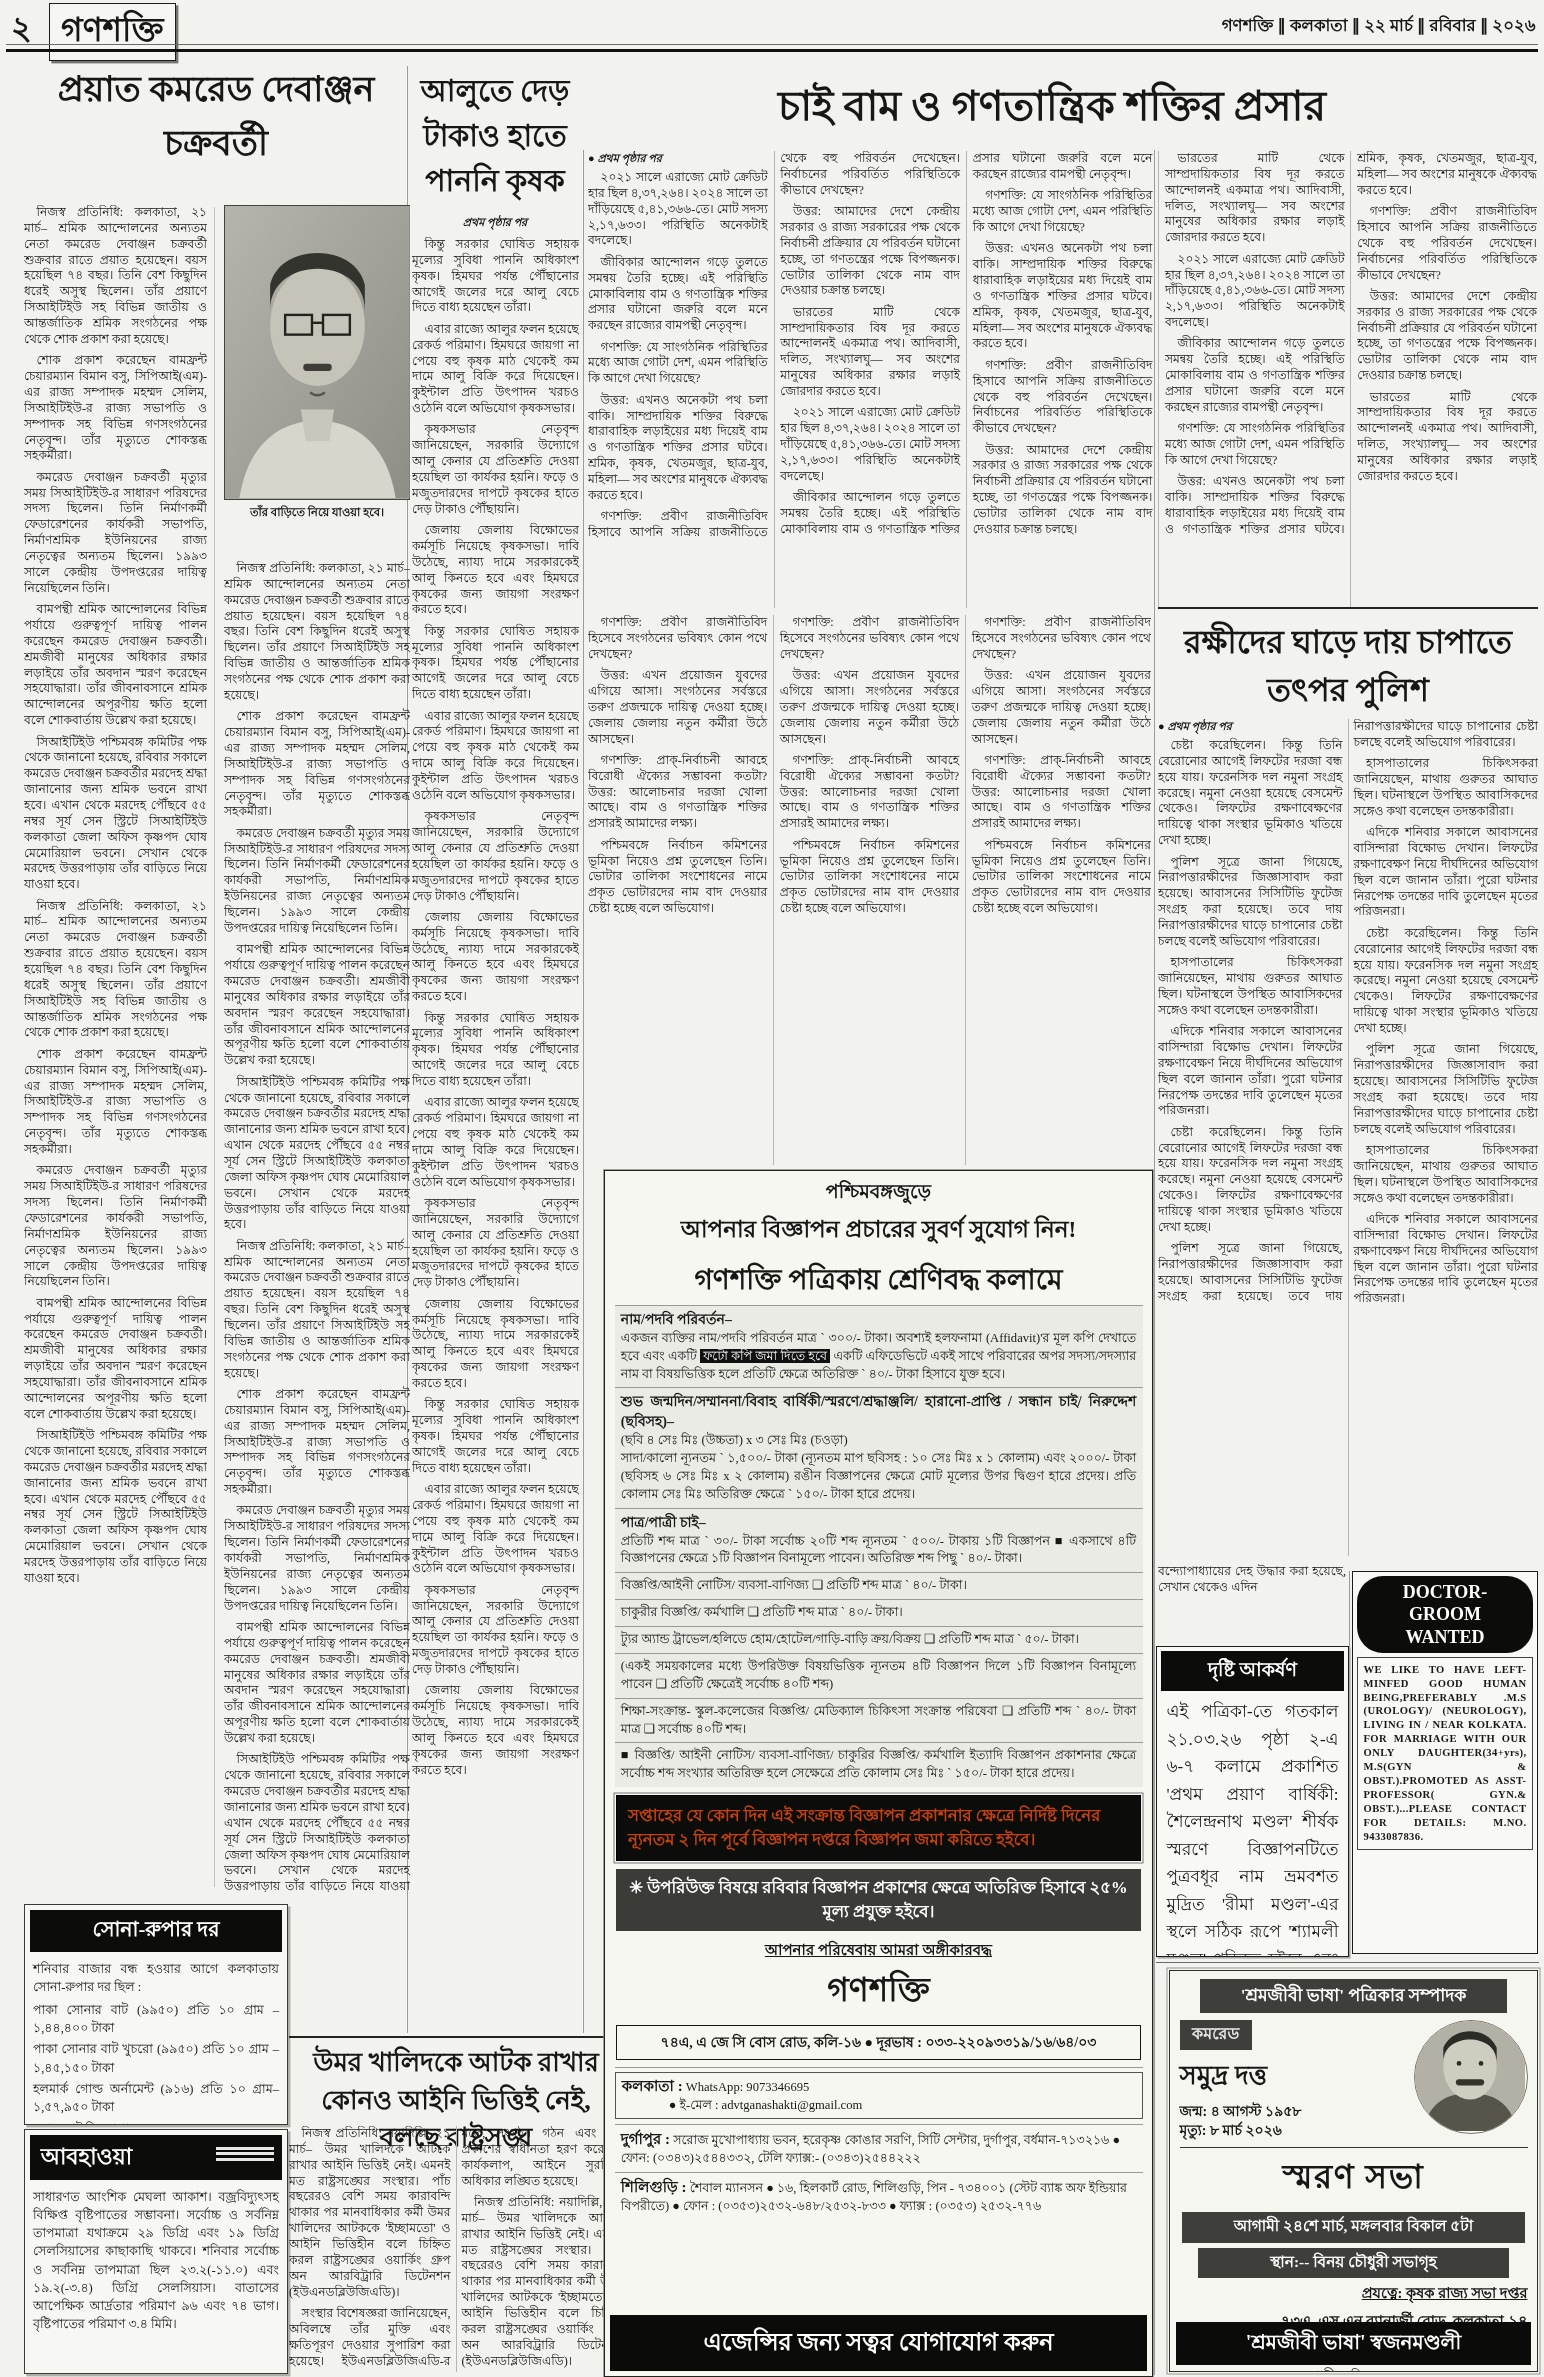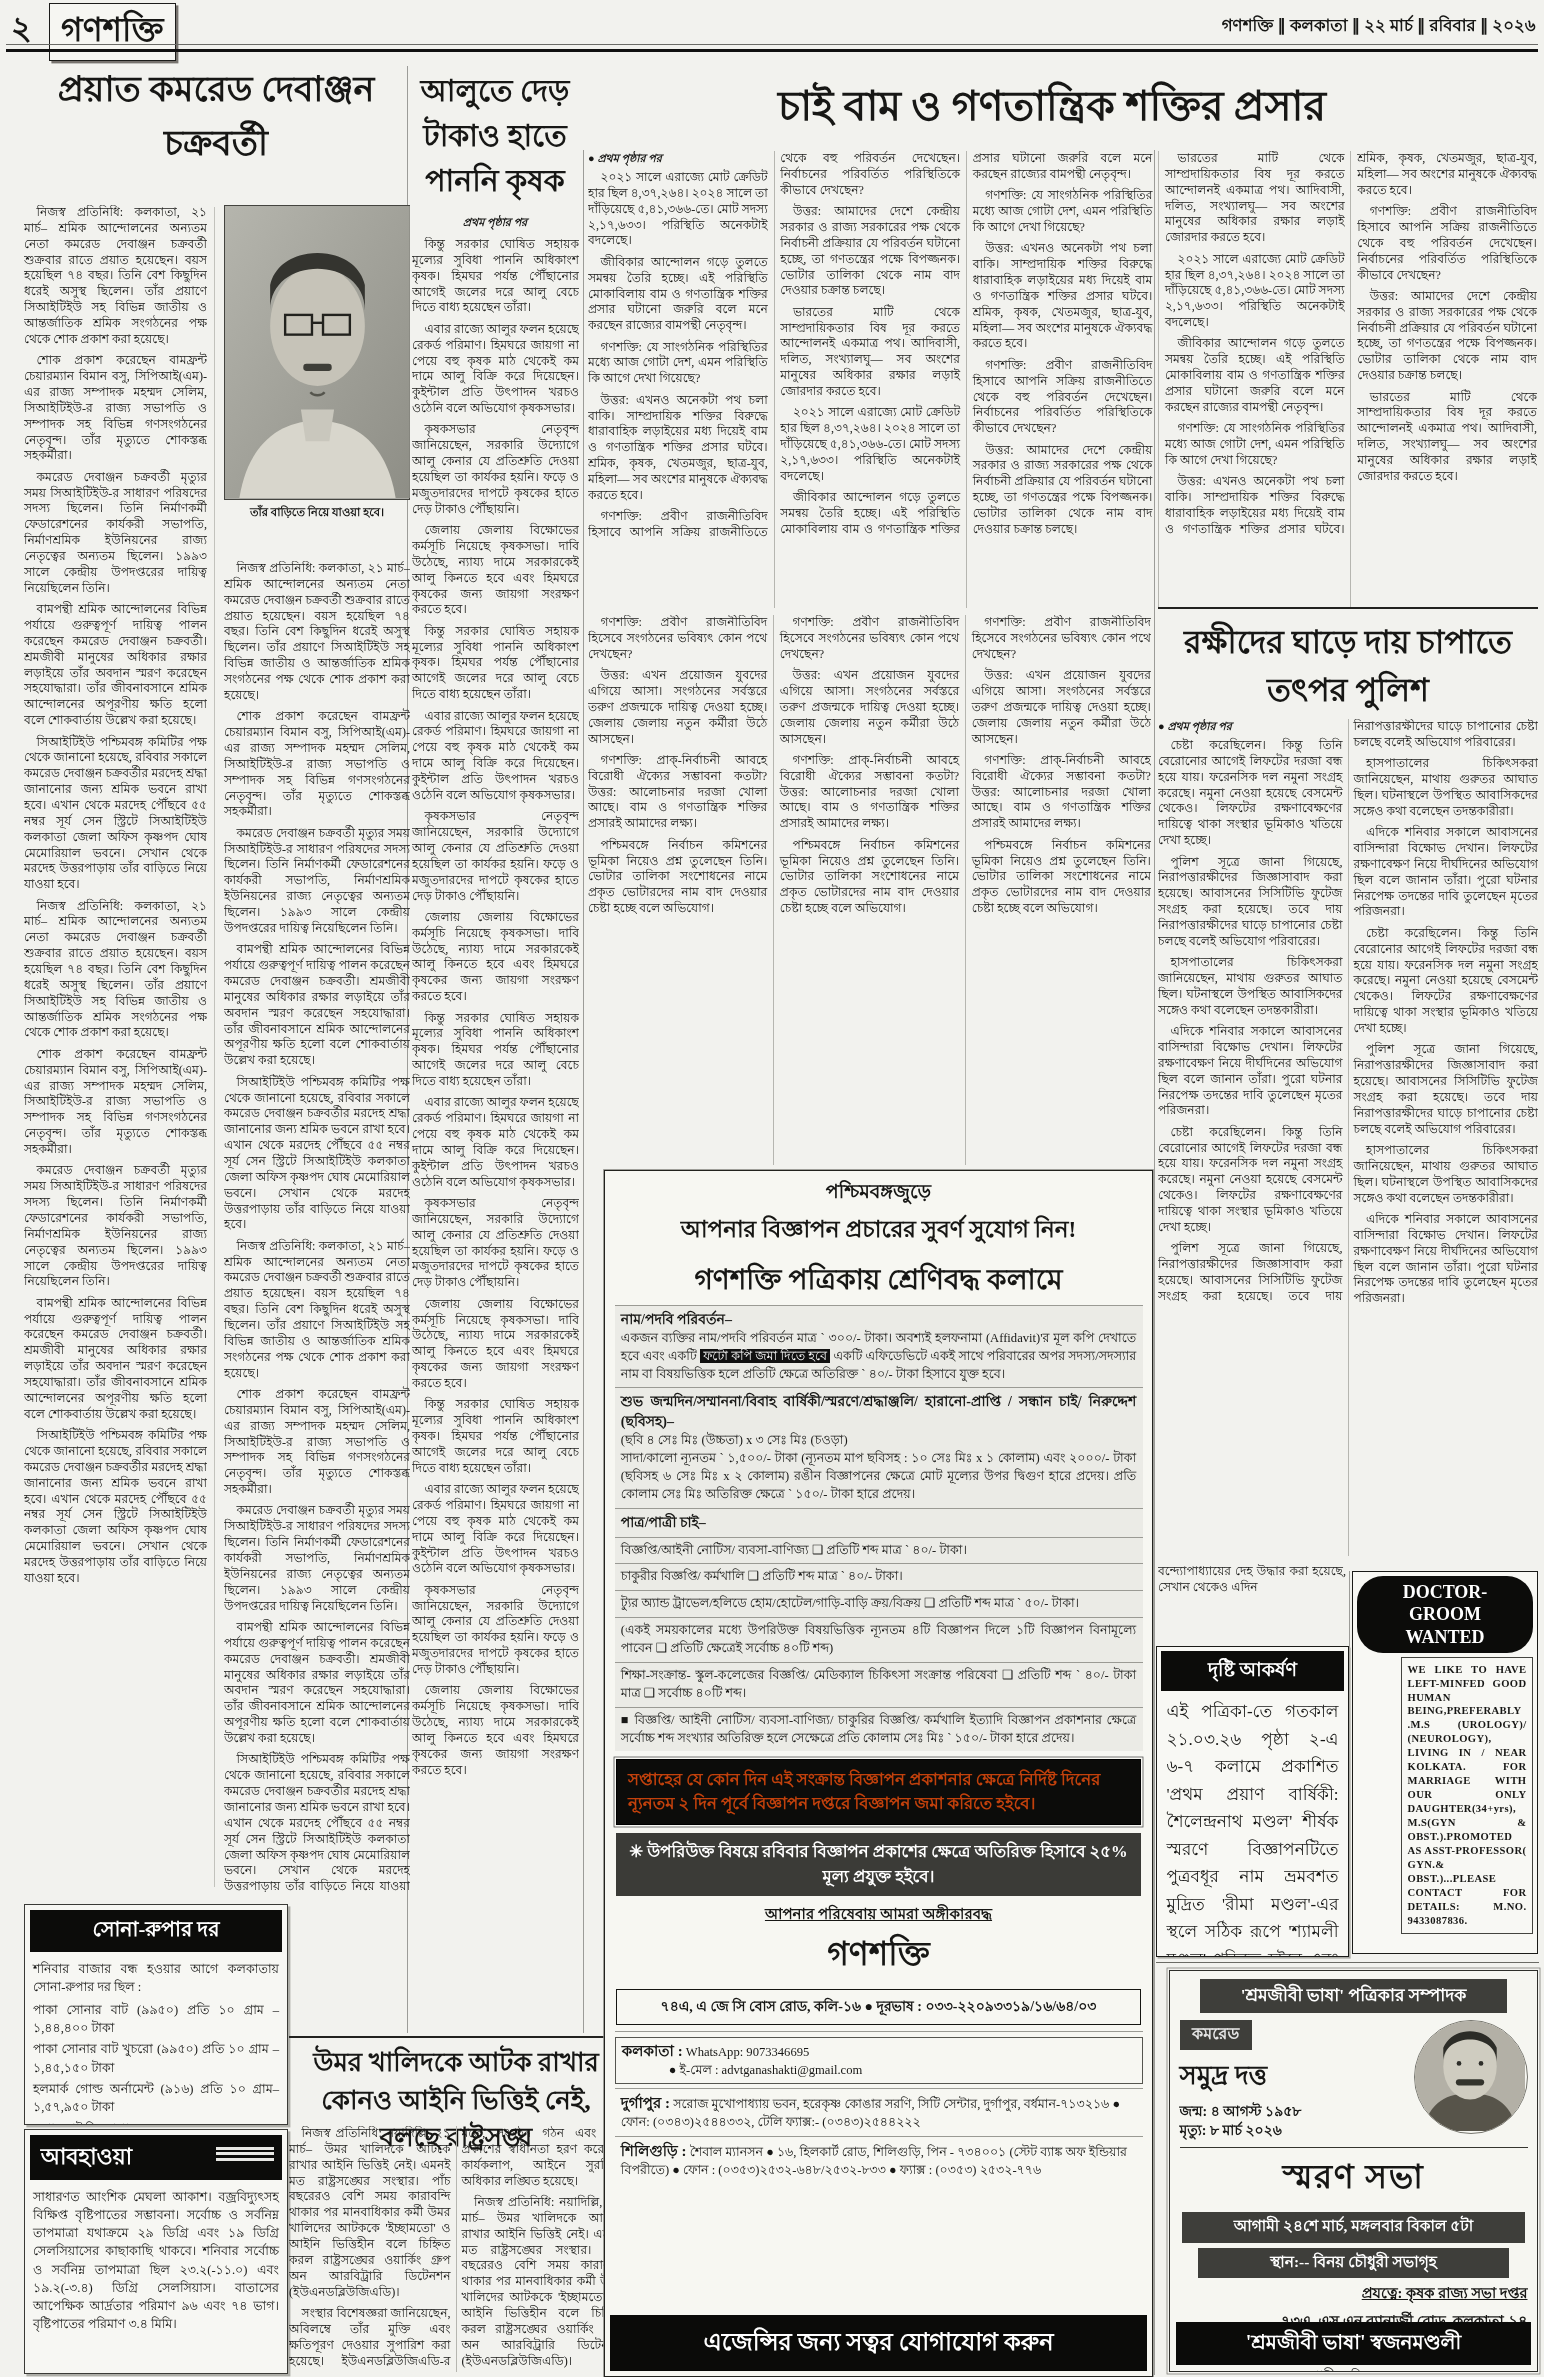--- a/index.html
+++ b/index.html
@@ -58,21 +58,21 @@
              font-size:24px;font-weight:bold;text-align:center;padding:8px 0;}
   
   .att-box{border:1.6px solid #1b1b18;background:#f8f8f4;box-shadow:1.6px 1.6px 0 #a9a9a3;overflow:hidden;}
   .att-box .bar{font-size:19px;padding:4px 0;margin:4px;}
   .att-body{padding:3.2px 9.5px;font-size:17px;line-height:1.62;text-align:justify;}
   .att-sign{text-align:right;font-weight:bold;padding:3.2px 11px 6.3px 0;font-size:12.6px;}
   
   .groom-box{border:1.6px solid #1b1b18;background:#f8f8f4;padding:4px;box-sizing:border-box;overflow:hidden;}
   .groom-head{background:#0c0c0a;color:#fff;font-weight:bold;font-size:18px;text-align:center;line-height:1.25;padding:4.7px 0;border-radius:26px;}
   .groom-body{border:0.8px solid #44443f;margin-top:4px;padding:4.7px 5.5px;font-size:10.6px;font-weight:bold;
-              line-height:1.32;text-align:justify;letter-spacing:0.4px;margin-left:44px;}
+              line-height:1.32;text-align:justify;letter-spacing:0.4px;}
   
   .mem-box{border:1.6px solid #2e2e2a;background:#f6f6f1;box-shadow:0 0 0 1.6px #f2f2ee,0 0 0 2.4px #807f79;
            padding:8px 9.5px;box-sizing:border-box;overflow:hidden;position:relative;}
   .mem-header{background:#3e3e3a;color:#fff;font-weight:bold;font-size:17.3px;text-align:center;
               padding:3.2px 11px;margin:0 auto;width:82%;}
   .mem-row{display:flex;justify-content:space-between;margin-top:6.3px;}
   .mem-info{width:56%;}
   .mem-badge{display:inline-block;background:#3e3e3a;color:#e5e5e5;font-weight:bold;font-size:16px;padding:1.6px 12.6px;}
   .mem-name{font-size:26px;font-weight:bold;margin:4.7px 0 3.2px 0;}
   .mem-date{font-size:14px;font-weight:bold;line-height:1.4;}
@@ -245,20 +245,21 @@
         <div class="ad-sec-title">নাম/পদবি পরিবর্তন–</div>
         <span>একজন ব্যক্তির নাম/পদবি পরিবর্তন মাত্র ` ৩০০/- টাকা। অবশ্যই হলফনামা (Affidavit)'র মূল কপি দেখাতে হবে এবং একটি </span><span class="hl">ফটো কপি জমা দিতে হবে</span><span> একটি এফিডেভিটে একই সাথে পরিবারের অপর সদস্য/সদস্যার নাম বা বিষয়ভিত্তিক হলে প্রতিটি ক্ষেত্রে অতিরিক্ত ` ৪০/- টাকা হিসাবে যুক্ত হবে।</span>
       </div>
       <div class="ad-sec">
         <div class="ad-sec-title">শুভ জন্মদিন/সম্মাননা/বিবাহ বার্ষিকী/স্মরণে/শ্রদ্ধাঞ্জলি/ হারানো-প্রাপ্তি / সন্ধান চাই/ নিরুদ্দেশ (ছবিসহ)–</div>
         <div>(ছবি ৪ সেঃ মিঃ (উচ্চতা) x ৩ সেঃ মিঃ (চওড়া)</div>
         <span>সাদা/কালো ন্যূনতম ` ১,৫০০/- টাকা (ন্যূনতম মাপ ছবিসহ : ১০ সেঃ মিঃ x ১ কোলাম) এবং ২০০০/- টাকা (ছবিসহ ৬ সেঃ মিঃ x ২ কোলাম) রঙীন বিজ্ঞাপনের ক্ষেত্রে মোট মূল্যের উপর দ্বিগুণ হারে প্রদেয়। প্রতি কোলাম সেঃ মিঃ অতিরিক্ত ক্ষেত্রে ` ১৫০/- টাকা হারে প্রদেয়।</span>
       </div>
       <div class="ad-sec">
         <div class="ad-sec-title">পাত্র/পাত্রী চাই–</div>
+        <span>প্রতিটি শব্দ মাত্র ` ৩০/- টাকা সর্বোচ্চ ২০টি শব্দ ন্যূনতম ` ৫০০/- টাকায় ১টি বিজ্ঞাপন ■ একসাথে ৪টি বিজ্ঞাপনের ক্ষেত্রে ১টি বিজ্ঞাপন বিনামূল্যে পাবেন। অতিরিক্ত শব্দ পিছু ` ৪০/- টাকা।</span>
       </div>
       <div class="ad-sec">বিজ্ঞপ্তি/আইনী নোটিস/ ব্যবসা-বাণিজ্য ❑ প্রতিটি শব্দ মাত্র ` ৪০/- টাকা।</div>
       <div class="ad-sec">চাকুরীর বিজ্ঞপ্তি/ কর্মখালি ❑ প্রতিটি শব্দ মাত্র ` ৪০/- টাকা।</div>
       <div class="ad-sec">ট্যুর অ্যান্ড ট্রাভেল/হলিডে হোম/হোটেল/গাড়ি-বাড়ি ক্রয়/বিক্রয় ❑ প্রতিটি শব্দ মাত্র ` ৫০/- টাকা।</div>
       <div class="ad-sec">(একই সময়কালের মধ্যে উপরিউক্ত বিষয়ভিত্তিক ন্যূনতম ৪টি বিজ্ঞাপন দিলে ১টি বিজ্ঞাপন বিনামূল্যে পাবেন ❑ প্রতিটি ক্ষেত্রেই সর্বোচ্চ ৪০টি শব্দ)</div>
       <div class="ad-sec">শিক্ষা-সংক্রান্ত- স্কুল-কলেজের বিজ্ঞপ্তি/ মেডিক্যাল চিকিৎসা সংক্রান্ত পরিষেবা ❑ প্রতিটি শব্দ ` ৪০/- টাকা মাত্র ❑ সর্বোচ্চ ৪০টি শব্দ।</div>
       <div class="ad-sec">■ বিজ্ঞপ্তি/ আইনী নোটিস/ ব্যবসা-বাণিজ্য/ চাকুরির বিজ্ঞপ্তি/ কর্মখালি ইত্যাদি বিজ্ঞাপন প্রকাশনার ক্ষেত্রে সর্বোচ্চ শব্দ সংখ্যার অতিরিক্ত হলে সেক্ষেত্রে প্রতি কোলাম সেঃ মিঃ ` ১৫০/- টাকা হারে প্রদেয়।</div>
 
       <div class="ad-black">সপ্তাহের যে কোন দিন এই সংক্রান্ত বিজ্ঞাপন প্রকাশনার ক্ষেত্রে নির্দিষ্ট দিনের ন্যূনতম ২ দিন পূর্বে বিজ্ঞাপন দপ্তরে বিজ্ঞাপন জমা করিতে হইবে।</div>
       <div class="ad-gray">✳ উপরিউক্ত বিষয়ে রবিবার বিজ্ঞাপন প্রকাশের ক্ষেত্রে অতিরিক্ত হিসাবে ২৫% মূল্য প্রযুক্ত হইবে।</div>

